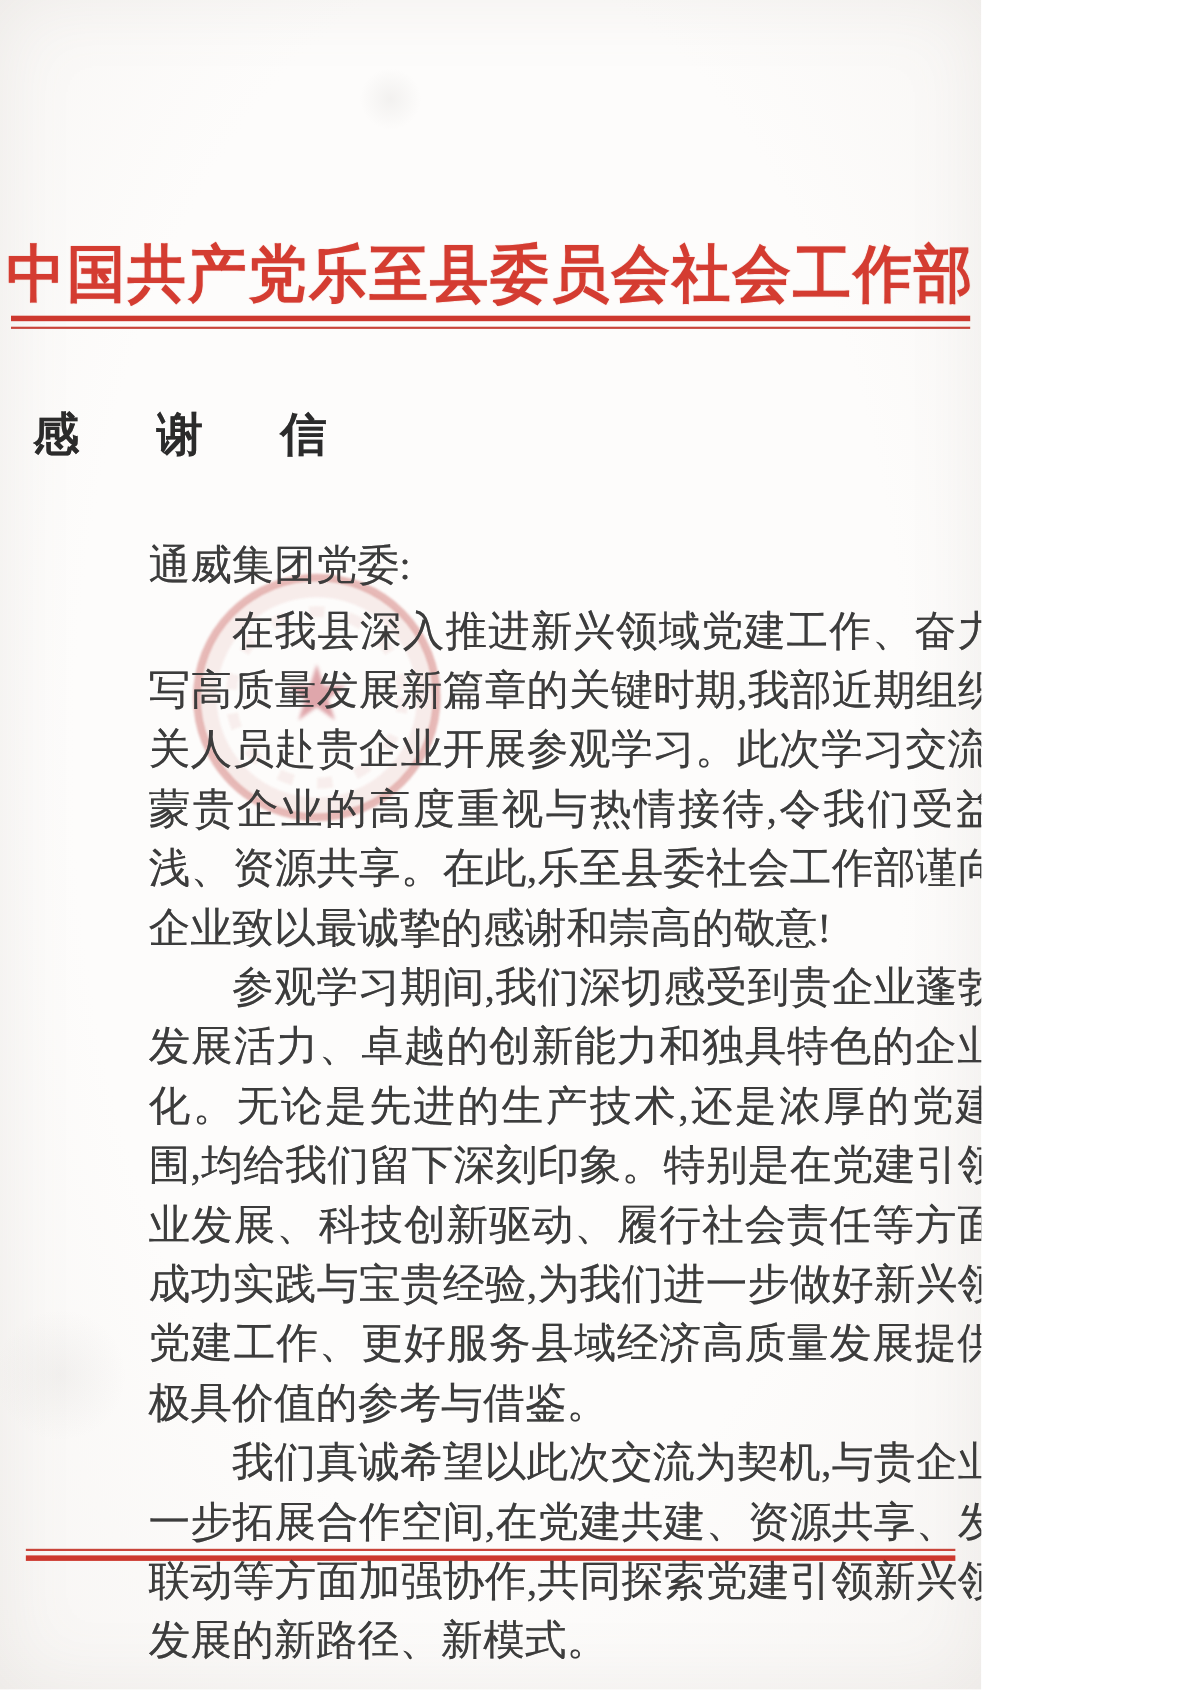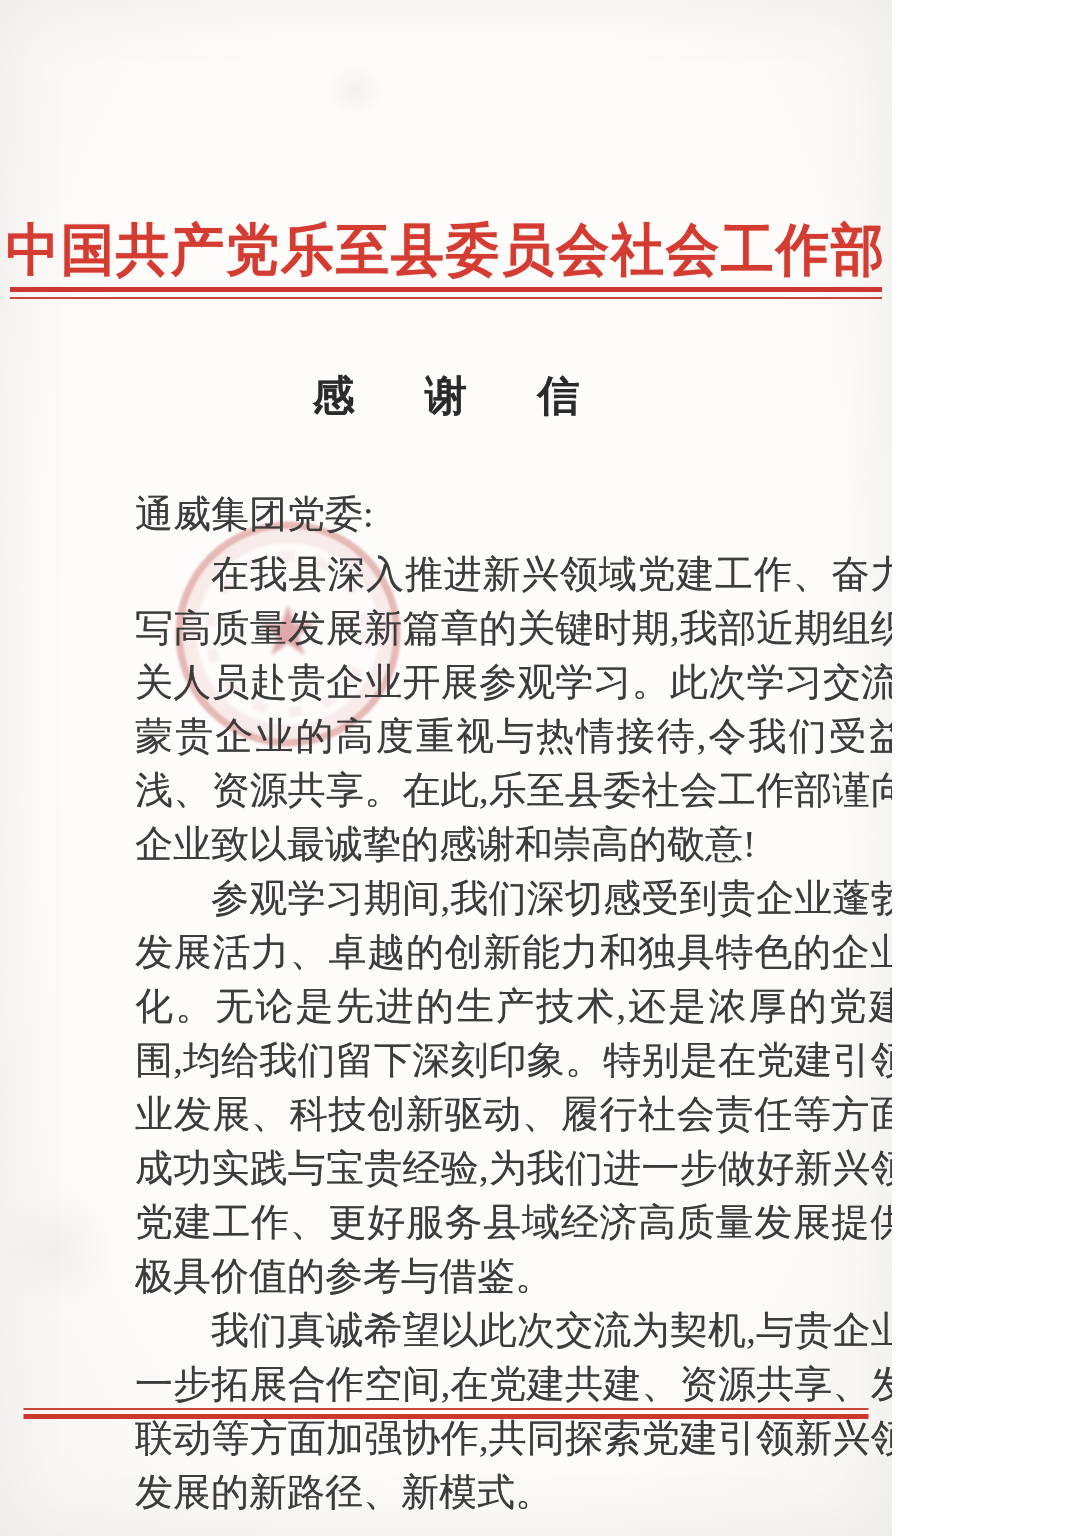--- a/index.html
+++ b/index.html
@@ -38,21 +38,21 @@
   .rule-wrap { margin: 20px auto 0 auto; width: 872px; }
   .rule { border: 0; }
   .rule.thick { height: 5px; background: #cd382e; }
   .rule.thin  { height: 2px; background: #c9453b; }
   .rule-wrap.header .thick { margin-bottom: 5px; }
   .rule-wrap.footer { position: absolute; left: 50%; transform: translateX(-50%); top: 1388px; width: 845px; }
   .rule-wrap.footer .thin { margin-bottom: 4px; }
   
   .title {
     margin: 68px 0 0 0;
-    text-align: center;
+    text-align: left;
     font-size: 42px;
     line-height: 58px;
     font-weight: 600;
     letter-spacing: 30px;
     text-indent: 30px;
     color: #2b2b2b;
     text-shadow: 0 0 0.6px rgba(40,40,40,0.5);
   }
   
   .letter-body {

